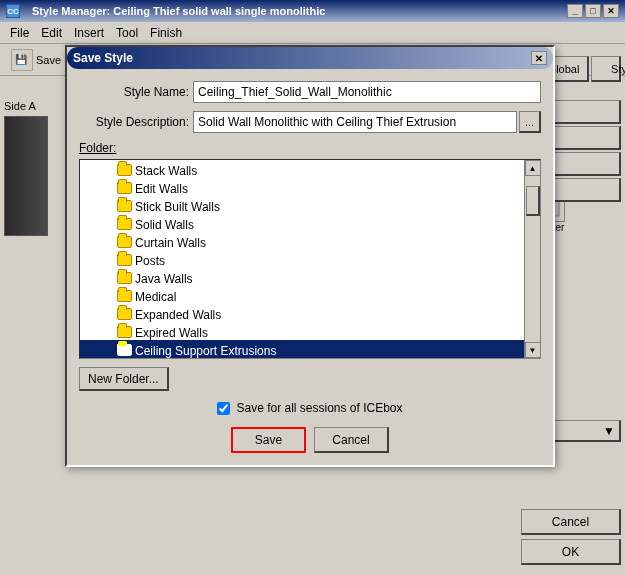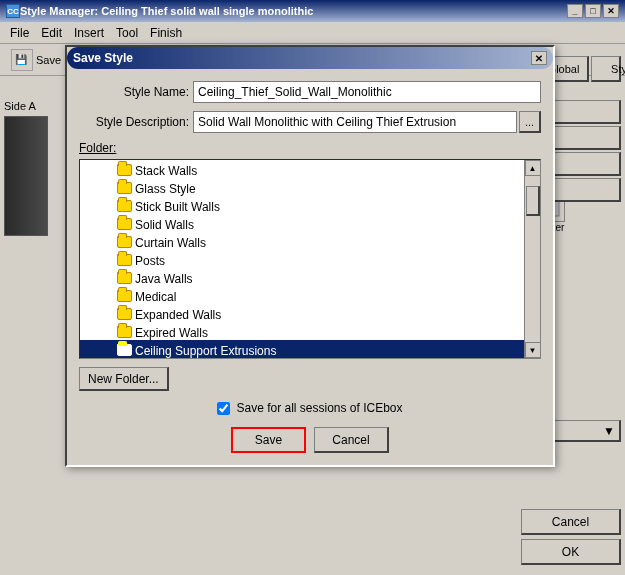--- a/index.html
+++ b/index.html
@@ -30,21 +30,21 @@
       align-items: center;
       padding: 0 6px;
       font-size: 11px;
       font-weight: bold;
       justify-content: space-between;
     }
 
     .main-titlebar-left {
       display: flex;
       align-items: center;
-      gap: 0;
+      gap: 12px;
     }
 
     .titlebar-icon {
       width: 14px;
       height: 14px;
       background: #4a90d9;
       border: 1px solid #2060a0;
       font-size: 8px;
       display: flex;
       align-items: center;
@@ -602,21 +602,21 @@
                 </div>
                 <span>Stack Walls</span>
               </div>
 
               <div class="tree-item">
                 <div class="tree-spacer"></div>
                 <div class="tree-spacer"></div>
                 <div class="tree-icon">
                   <div class="folder-icon"></div>
                 </div>
-                <span>Glass Style</span>
+                <span>Edit Walls</span>
               </div>
 
               <div class="tree-item">
                 <div class="tree-spacer"></div>
                 <div class="tree-spacer"></div>
                 <div class="tree-icon">
                   <div class="folder-icon"></div>
                 </div>
                 <span>Stick Built Walls</span>
               </div>

